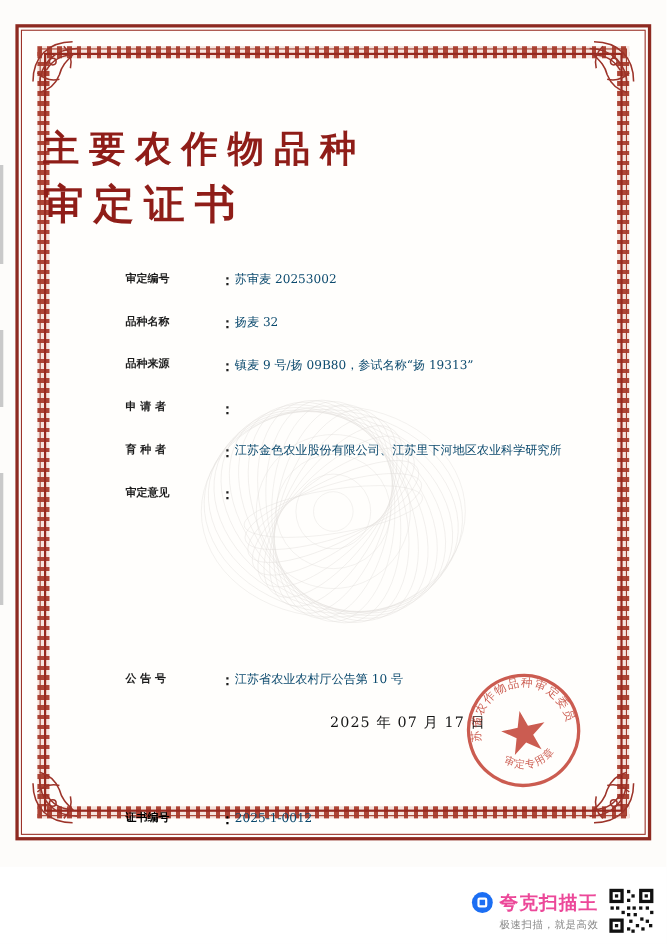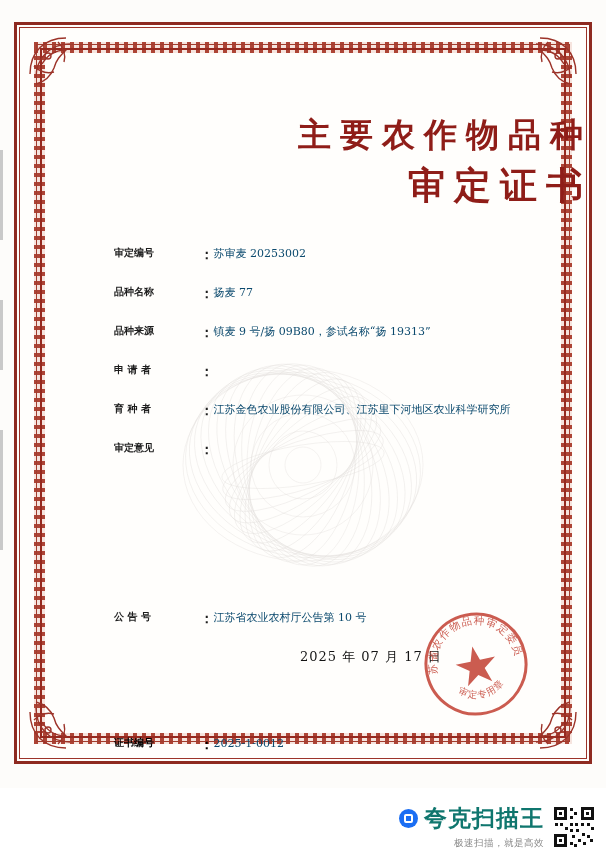--- a/index.html
+++ b/index.html
@@ -92,21 +92,21 @@
     top: 318px;
     transform: translateX(-50%);
     opacity: .45;
   }
 
   
   .title-wrap {
     position: absolute;
     left: 16px; right: 0;
     top: 92px;
-    text-align: right;
+    text-align: left;
   }
   .title-line1, .title-line2 {
     color: #8f1d18;
     font-family: "DejaVu Serif", serif;
     font-weight: 700;
     letter-spacing: 9px;
     text-indent: 9px;
     line-height: 1.28;
   }
   .title-line1 { font-size: 33px; }
@@ -216,23 +216,23 @@
     content: "";
     position: absolute;
     left: 5px; top: 5px;
     width: 9px; height: 9px;
     border: 2px solid #fff;
     border-radius: 2px;
     box-sizing: border-box;
   }
   .scan-name {
     font-family: "DejaVu Sans", sans-serif;
-    font-size: 23px;
+    font-size: 17px;
     font-weight: 700;
-    color: #0f766e;
+    color: #ec4899;
     letter-spacing: 1px;
   }
   .scan-slogan {
     font-family: "DejaVu Sans", sans-serif;
     font-size: 9.5px;
     color: #8a8a8a;
     margin-top: 3px;
     letter-spacing: .5px;
   }
   .qr {
@@ -354,21 +354,21 @@
 
       <div class="field-row">
         <div class="field-label">审定编号</div>
         <div class="field-colon">：</div>
         <div class="field-value">苏审麦 20253002</div>
       </div>
 
       <div class="field-row">
         <div class="field-label">品种名称</div>
         <div class="field-colon">：</div>
-        <div class="field-value">扬麦 77</div>
+        <div class="field-value">扬麦 32</div>
       </div>
 
       <div class="field-row">
         <div class="field-label">品种来源</div>
         <div class="field-colon">：</div>
         <div class="field-value">镇麦 9 号/扬 09B80，参试名称“扬 19313”</div>
       </div>
 
       <div class="field-row">
         <div class="field-label">申 请 者</div>

